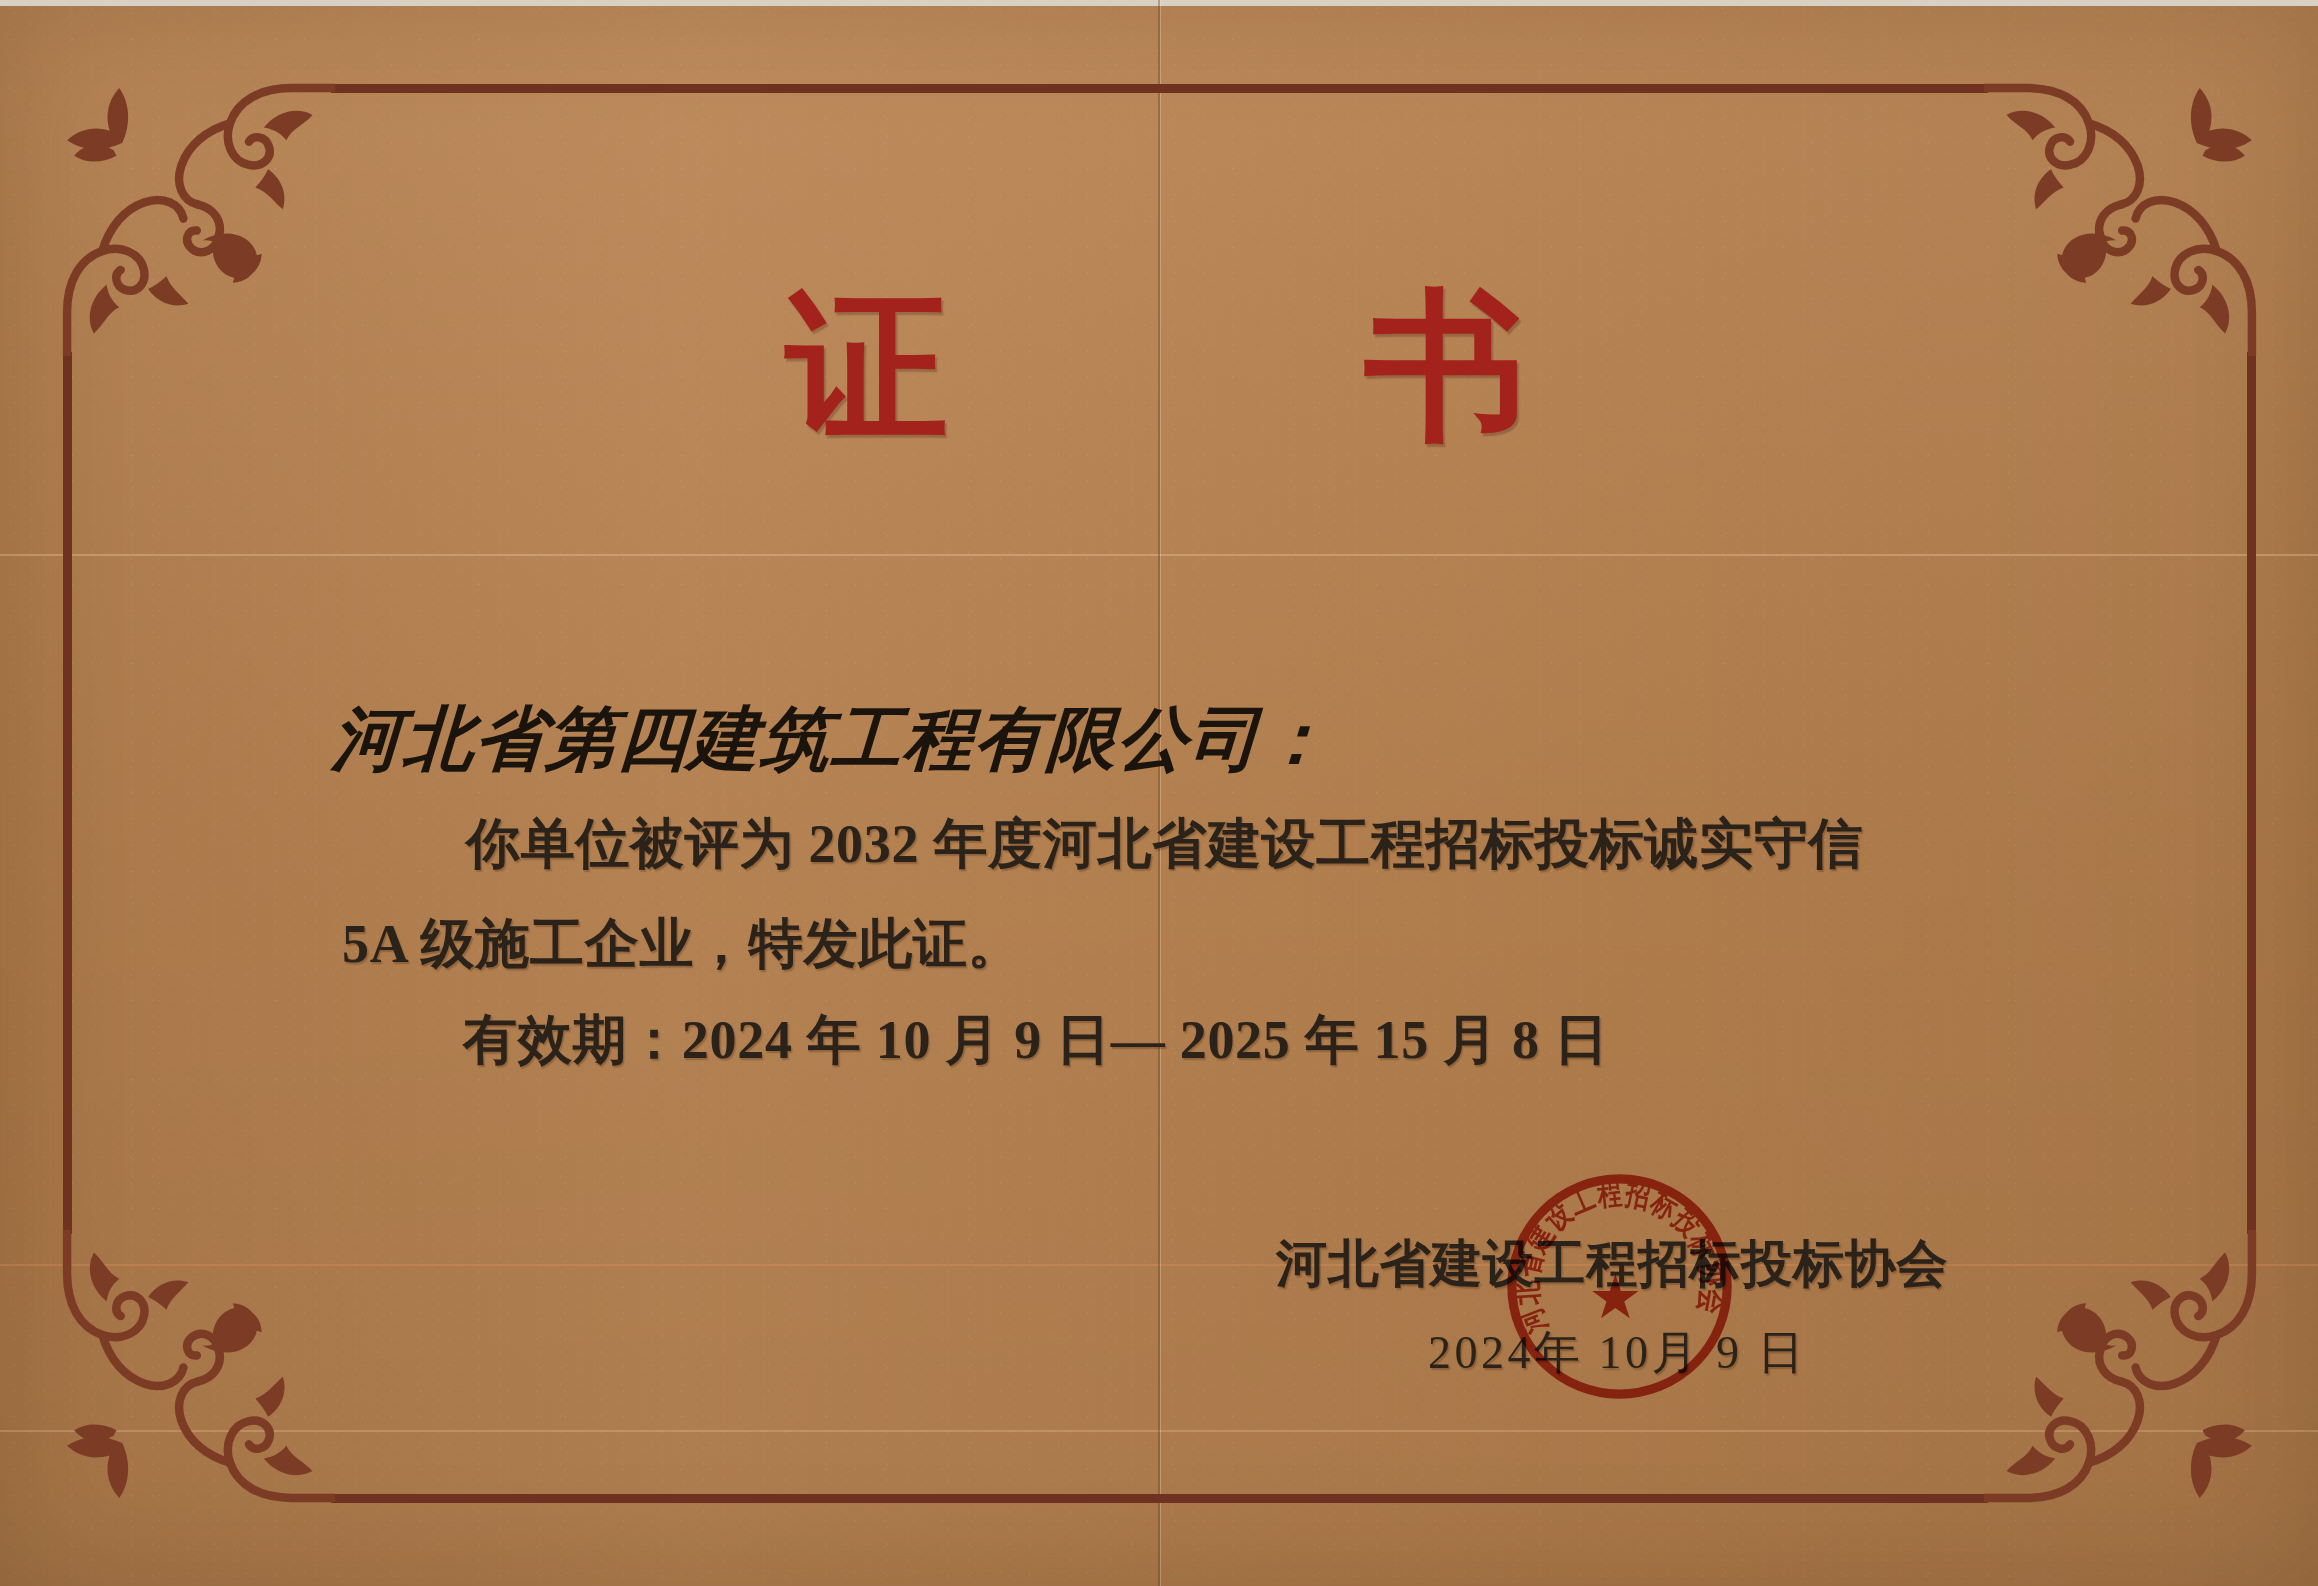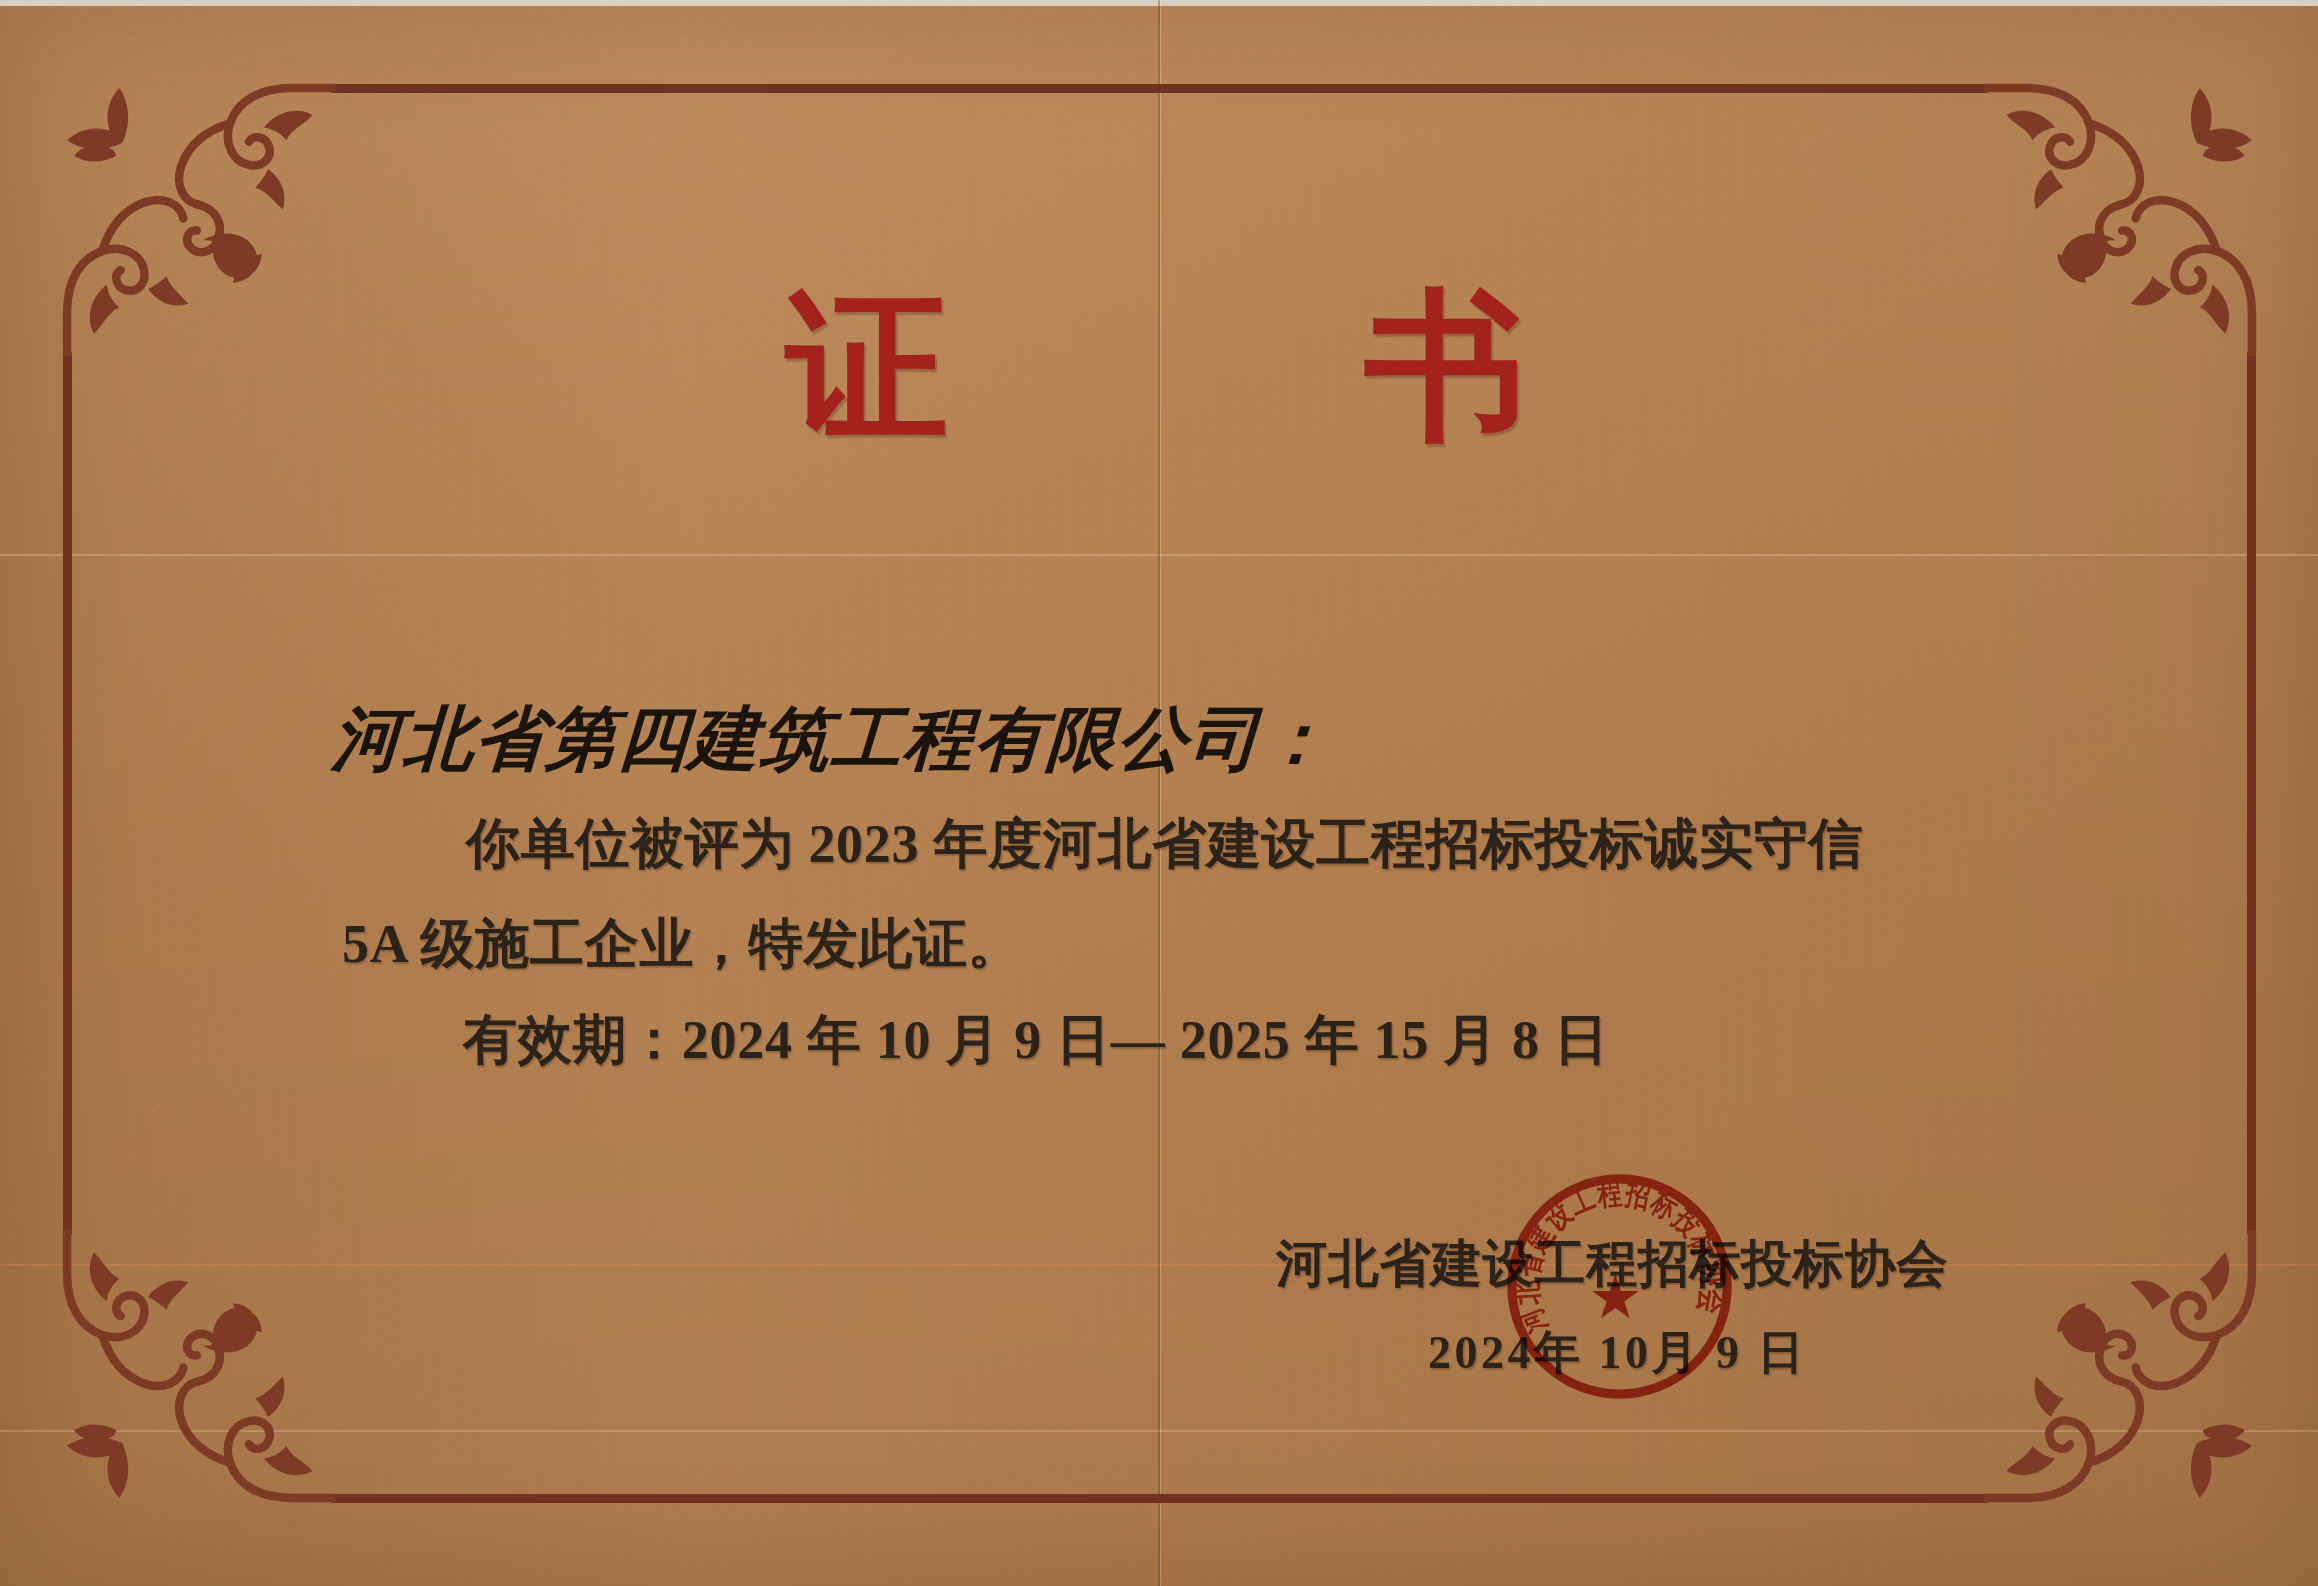--- a/index.html
+++ b/index.html
@@ -49,21 +49,21 @@
   .cert-no{left:1272px;top:589px;font-size:42px;font-weight:700;letter-spacing:1.4px;color:var(--ink)}
   .recipient{left:332px;top:700px;font-size:70px;font-weight:800;font-style:italic;
     color:var(--ink-strong);transform:skewX(-3deg);letter-spacing:1.4px}
   .bodyline{font-size:54px;font-weight:700;color:var(--ink);letter-spacing:0.7px;
     text-shadow:1.4px 2.1px 1.4px rgba(60,30,10,.28)}
   .b1{left:466px;top:813px}
   .b2{left:342px;top:913px}
   .b3{left:463px;top:1009px}
   .issuer{left:1276px;top:1235px;font-size:51px;font-weight:700;color:var(--ink);letter-spacing:0.7px;
     text-shadow:1.4px 2.1px 1.4px rgba(60,30,10,.28)}
-  .date{left:1428px;top:1327px;font-size:46px;font-weight:700;color:var(--ink);letter-spacing:3.5px;
+  .date{left:1428px;top:1327px;font-size:46px;font-weight:400;color:var(--ink);letter-spacing:3.5px;
     text-shadow:1.4px 2.1px 1.4px rgba(60,30,10,.28)}
   
   .seal{position:absolute;left:1502px;top:1169px;width:235px;height:235px;
     mix-blend-mode:multiply;opacity:.92}
   .seal-ring{fill:none;stroke:var(--seal-red);stroke-width:13}
   .seal-text{font-size:46px;font-weight:700;fill:var(--seal-red);
     font-family:"Liberation Serif",serif;letter-spacing:2px}
   .seal-star{font-size:86px;fill:var(--seal-red);text-anchor:middle;
     font-family:"DejaVu Sans",sans-serif}
   .defs{position:absolute;width:0;height:0;overflow:hidden}
@@ -119,21 +119,21 @@
   <svg class="corner c-br" viewBox="0 0 400 400" width="282" height="282">
       <use href="#flourish"></use>
     </svg>
 
   <span class="abs title-char tc1">证</span>
   <span class="abs title-char tc2">书</span>
 
 
   <div class="abs recipient">河北省第四建筑工程有限公司：</div>
 
-  <div class="abs bodyline b1">你单位被评为 2023 年度河北省建设工程招标投标诚实守信</div>
+  <div class="abs bodyline b1">你单位被评为 2032 年度河北省建设工程招标投标诚实守信</div>
   <div class="abs bodyline b2">5A 级施工企业，特发此证。</div>
   <div class="abs bodyline b3">有效期：2024 年 10 月 9 日— 2025 年 15 月 8 日</div>
 
   <div class="abs issuer">河北省建设工程招标投标协会</div>
   <div class="abs date">2024年 10月 9 日</div>
 
   <svg class="seal" viewBox="0 0 334 334">
     <circle class="seal-ring" cx="167" cy="167" r="153"></circle>
     <path id="sealArc" d="M64.8,226 A118,118 0 1 1 269.2,226" fill="none"></path>
     <text class="seal-text">

